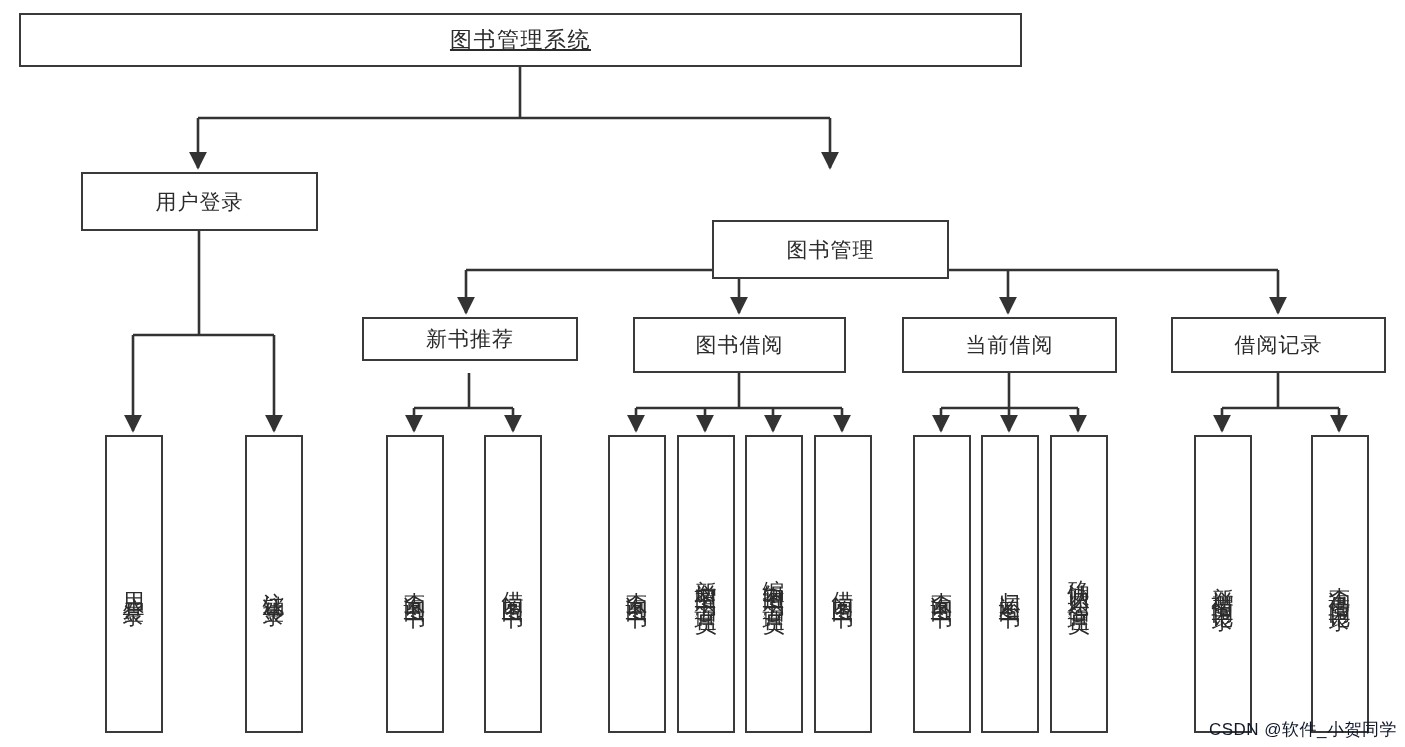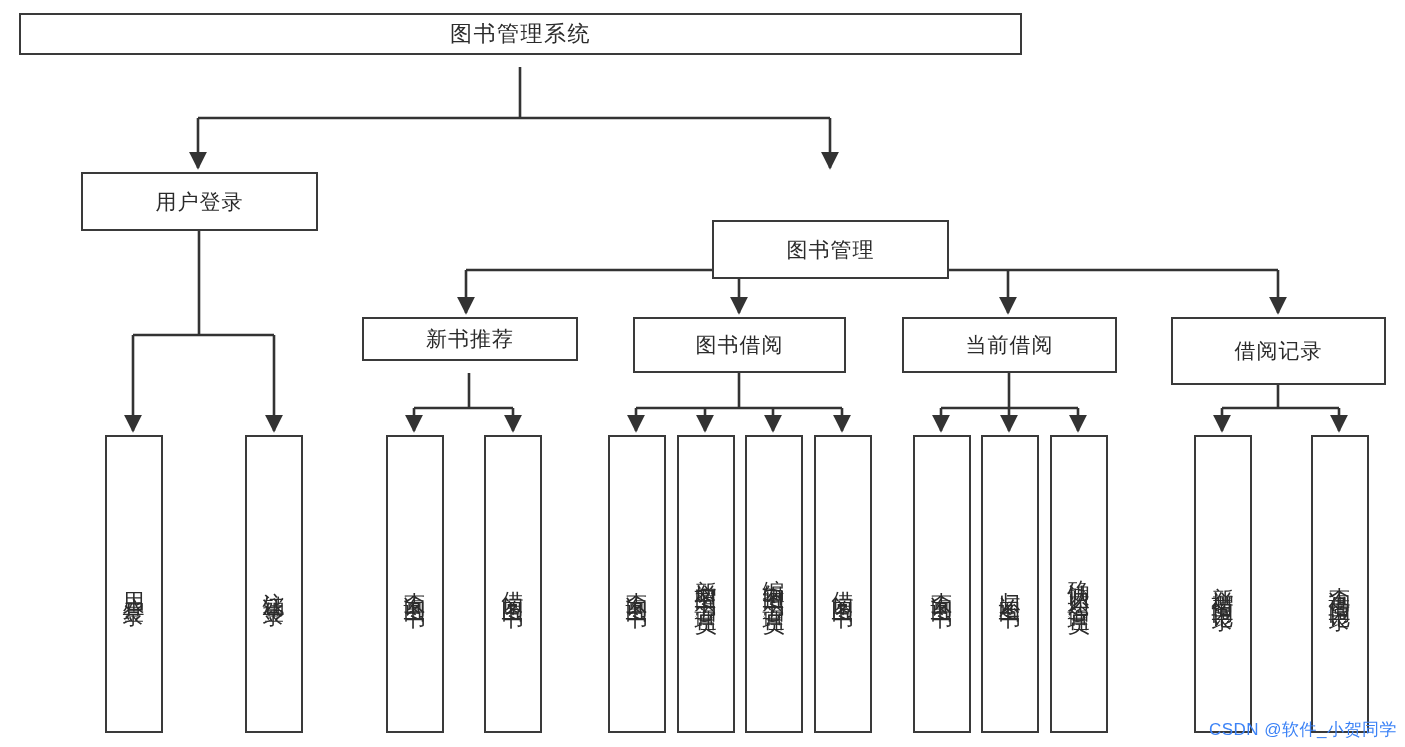--- a/index.html
+++ b/index.html
@@ -53,21 +53,21 @@
     letter-spacing: 5px;
     line-height: 1.05;
     padding: 4px 0;
     white-space: nowrap;
   }
   .watermark {
     position: absolute;
     right: 8px;
     bottom: 6px;
     font-size: 17px;
-    color: #3b82f6;
+    color: #0f172a;
     letter-spacing: 0.5px;
     white-space: nowrap;
   }
 </style>
 </head>
 <body>
 
 <div id="canvas">
 
   <svg class="wires" viewBox="0 0 1405 747">
@@ -113,41 +113,41 @@
       <path d="M 1009 408 L 1009 431" marker-end="url(#arrow)"></path>
       <path d="M 1078 408 L 1078 431" marker-end="url(#arrow)"></path>
 
       <path d="M 1278 373 L 1278 408"></path>
       <path d="M 1222 408 L 1339 408"></path>
       <path d="M 1222 408 L 1222 431" marker-end="url(#arrow)"></path>
       <path d="M 1339 408 L 1339 431" marker-end="url(#arrow)"></path>
     </g>
   </svg>
 
-  <div class="node node-root" style="left:19px; top:13px; width:1003px; height:42px;">
+  <div class="node node-root" style="left:19px; top:13px; width:1003px; height:54px;text-decoration:underline;">
     <span>图书管理系统</span>
   </div>
 
   <div class="node node-h" style="left:81px; top:172px; width:237px; height:59px;">
     <span>用户登录</span>
   </div>
   <div class="node node-h" style="left:712px; top:172px; width:237px; height:59px;margin-top:48px;">
     <span>图书管理</span>
   </div>
 
   <div class="node node-h" style="left:362px; top:317px; width:216px; height:44px;">
     <span>新书推荐</span>
   </div>
   <div class="node node-h" style="left:633px; top:317px; width:213px; height:56px;">
     <span>图书借阅</span>
   </div>
   <div class="node node-h" style="left:902px; top:317px; width:215px; height:56px;">
     <span>当前借阅</span>
   </div>
-  <div class="node node-h" style="left:1171px; top:317px; width:215px; height:68px;">
+  <div class="node node-h" style="left:1171px; top:317px; width:215px; height:56px;">
     <span>借阅记录</span>
   </div>
 
   <div class="node node-v" style="left:105px; top:435px; width:58px; height:298px;">
     <span>用户登录</span>
   </div>
   <div class="node node-v" style="left:245px; top:435px; width:58px; height:298px;">
     <span>注销登录</span>
   </div>
 

